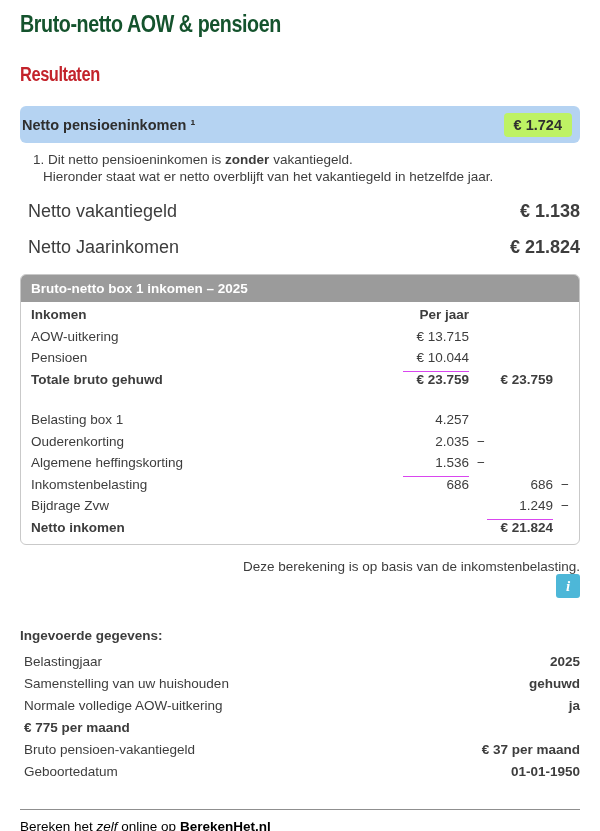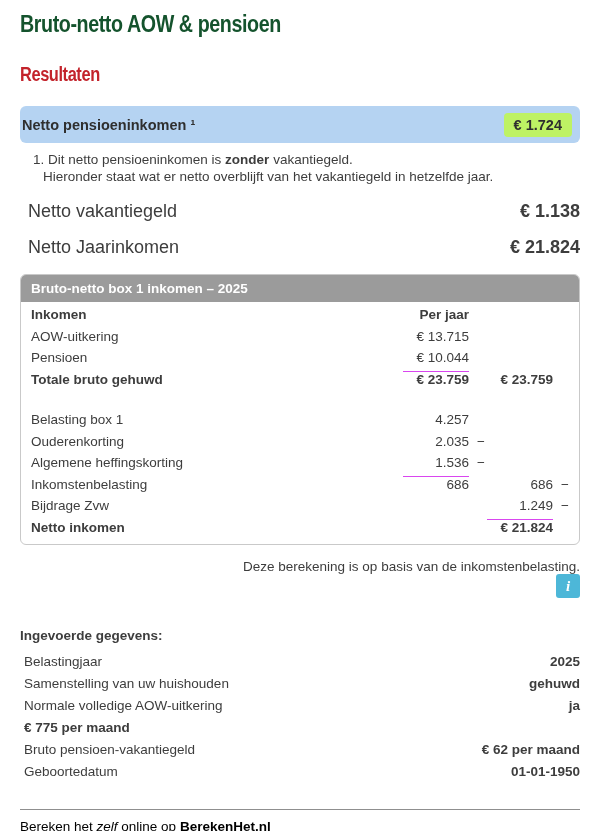--- a/index.html
+++ b/index.html
@@ -230,21 +230,21 @@
     </div>
     <div class="irow">
       <span class="lbl">Normale volledige AOW-uitkering</span>
       <span class="val">ja</span>
     </div>
     <div class="irow">
       <span class="val">€ 775 per maand</span>
     </div>
     <div class="irow">
       <span class="lbl">Bruto pensioen-vakantiegeld</span>
-      <span class="val">€ 62 per maand</span>
+      <span class="val">€ 37 per maand</span>
     </div>
     <div class="irow">
       <span class="lbl">Geboortedatum</span>
       <span class="val">01-01-1950</span>
     </div>
   </div>
 
   <hr class="footer-sep">
 
   <div class="footer">

